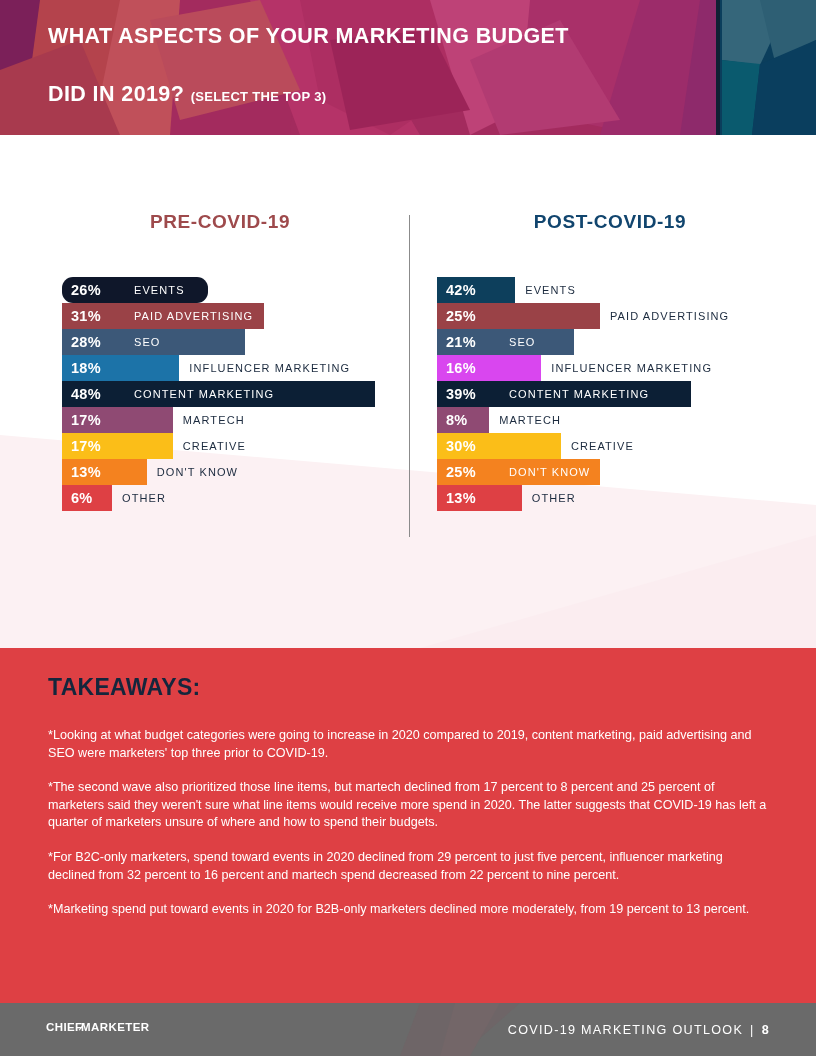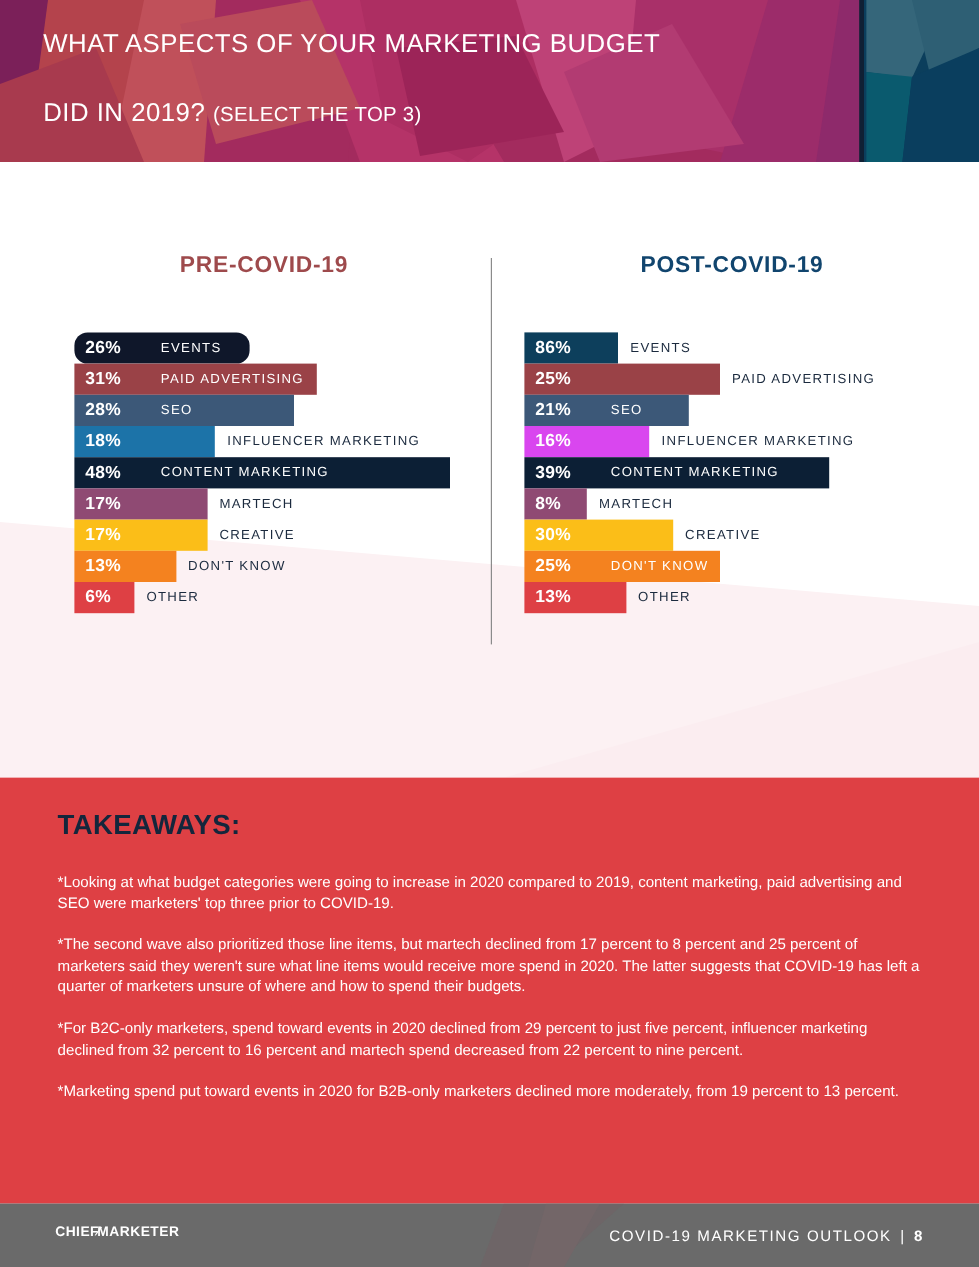--- a/index.html
+++ b/index.html
@@ -8,25 +8,25 @@
     background:#ffffff;
     font-family:"Liberation Sans", sans-serif;
     overflow:hidden;position:relative;
   }
   .page{position:relative;width:816px;height:1056px;overflow:hidden;}
 
   
   .header{position:absolute;left:0;top:0;width:816px;height:135px;overflow:hidden;background:#A32B5E;}
   .header svg{position:absolute;left:0;top:0;}
   .header-title{
-    position:absolute;left:36px;top:22px;width:660px;
-    color:#ffffff;font-weight:normal;font-size:21.5px;line-height:29px;
+    position:absolute;left:48px;top:22px;width:660px;
+    color:#ffffff;font-weight:bold;font-size:21.5px;line-height:29px;
     letter-spacing:.4px;text-transform:uppercase;
   }
-  .header-sub{font-size:17px;letter-spacing:.3px;}
+  .header-sub{font-size:13px;letter-spacing:.3px;}
 
   
   .white-area{position:absolute;left:0;top:135px;width:816px;height:513px;background:#ffffff;overflow:hidden;}
   .white-area .bgshape{position:absolute;left:0;top:0;}
 
   
   .charts{position:absolute;left:0;top:135px;width:816px;height:513px;}
   .divider{position:absolute;left:409px;top:80px;width:1px;height:322px;background:#8b8b8b;}
 
   .panel{position:absolute;top:0;}
@@ -205,21 +205,21 @@
             <div class="bar-label outside" style="left: 60px;">OTHER</div>
           </div>
         </div>
     </div>
 
     <div class="panel post">
       <div class="panel-title">POST-COVID-19</div>
       <div class="bars">
           <div class="bar-row">
             <div class="bar" style="width: 78.24px; background: rgb(13, 63, 92);">
-              <span class="bar-val">86%</span>
+              <span class="bar-val">42%</span>
             </div>
             <div class="bar-label outside" style="left: 88.24px;">EVENTS</div>
           </div>
           <div class="bar-row">
             <div class="bar" style="width: 163px; background: rgb(154, 66, 71);">
               <span class="bar-val">25%</span>
             </div>
             <div class="bar-label outside" style="left: 173px;">PAID ADVERTISING</div>
           </div>
           <div class="bar-row">

